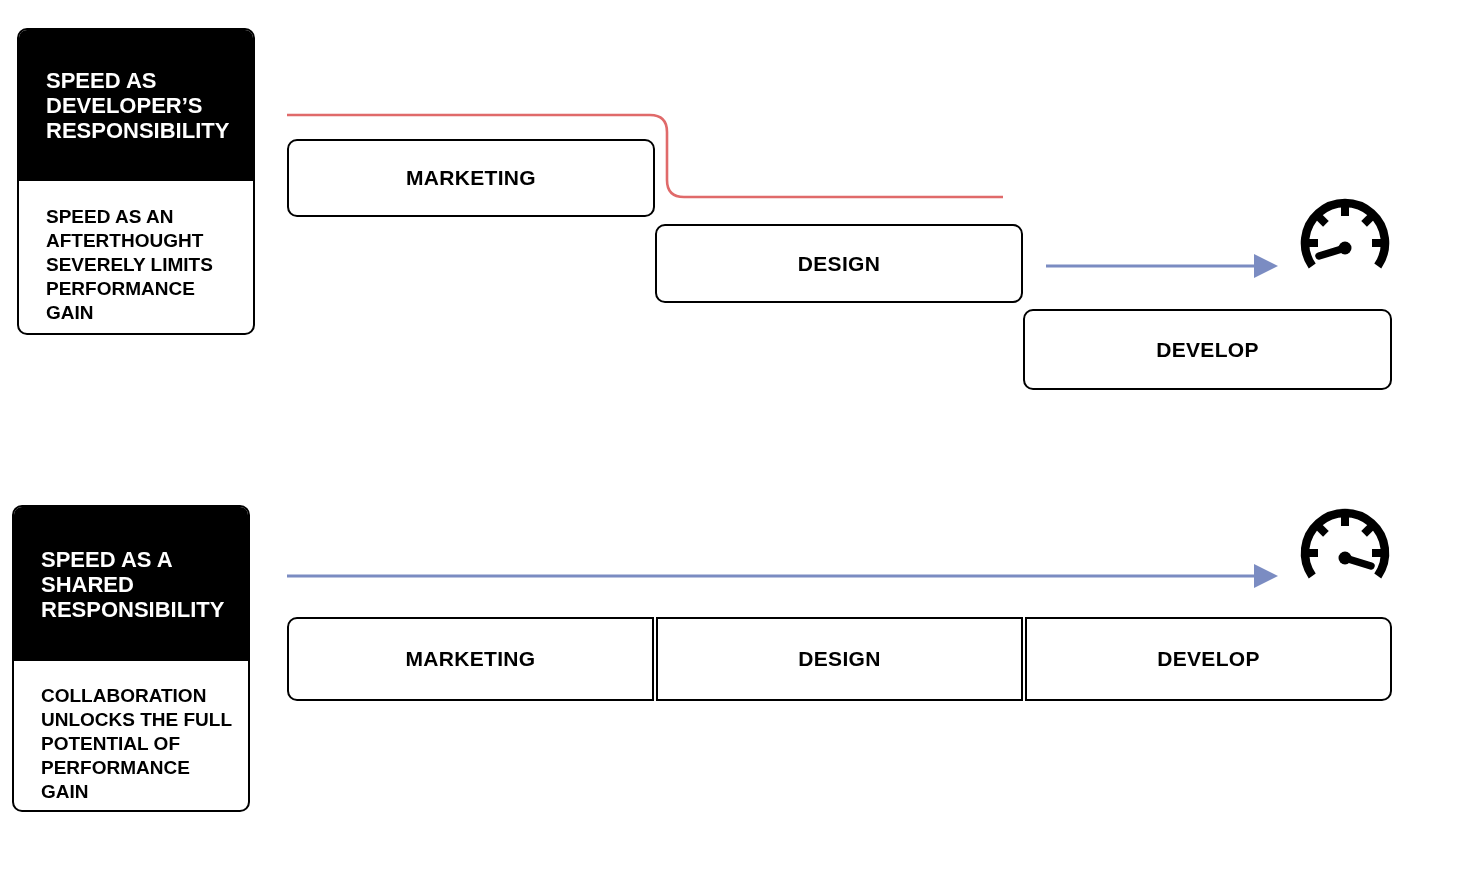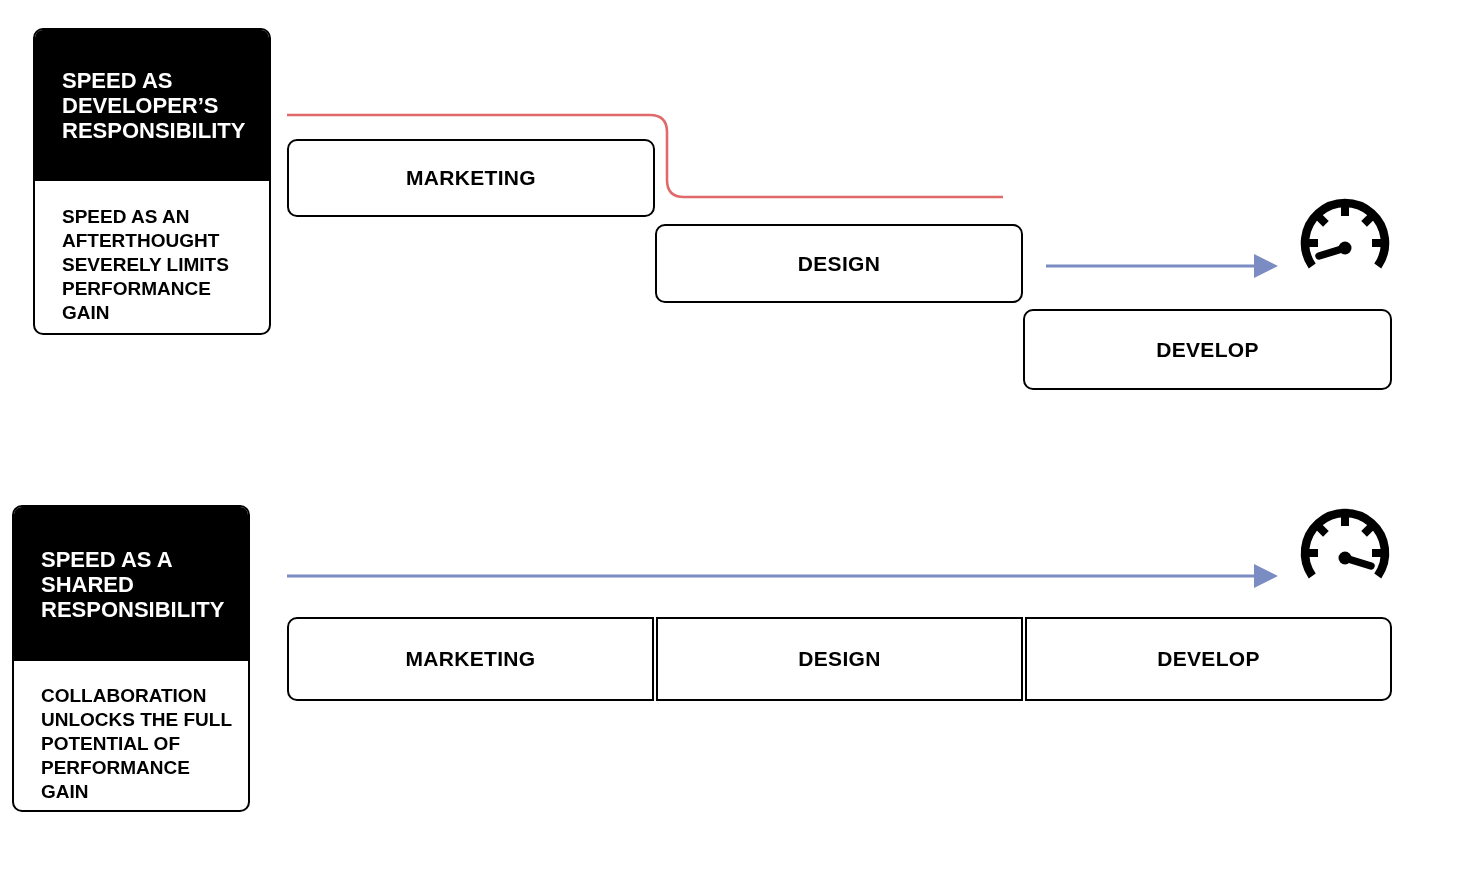--- a/index.html
+++ b/index.html
@@ -45,21 +45,21 @@
     color: #000000;
     display: flex;
     align-items: center;
     padding: 16px 12px 0 27px;
     font-size: 19px;
     font-weight: 700;
     line-height: 24px;
     white-space: pre-line;
     box-sizing: border-box;
   }
-  .card-top { left: 33px; top: 28px; }
+  .card-top { left: 17px; top: 28px; }
   .card-top .card-heading { height: 151px; }
   .card-bottom { left: 12px; top: 505px; }
   .card-bottom .card-heading { height: 154px; }
 
   
   .stage-box {
     position: absolute;
     background: #ffffff;
     border: 2px solid #000000;
     border-radius: 10px;

